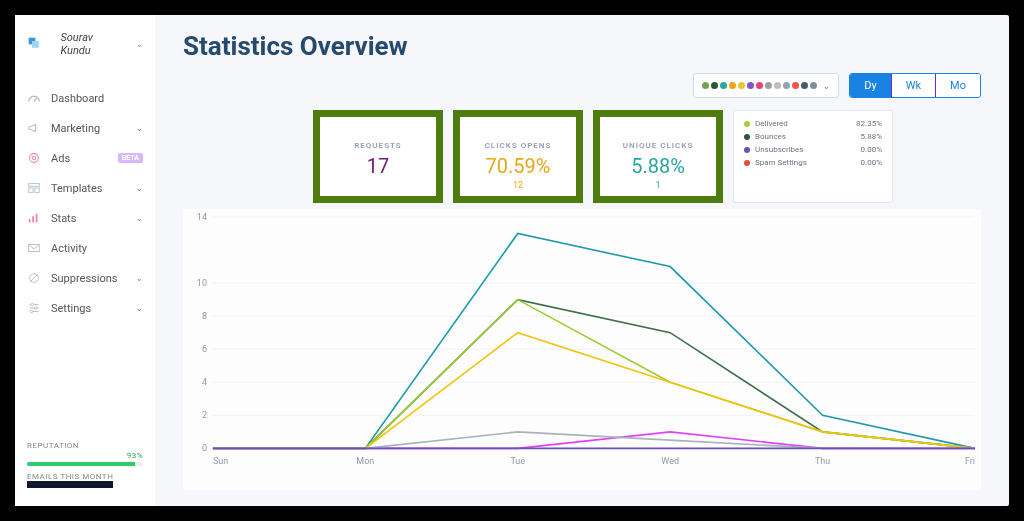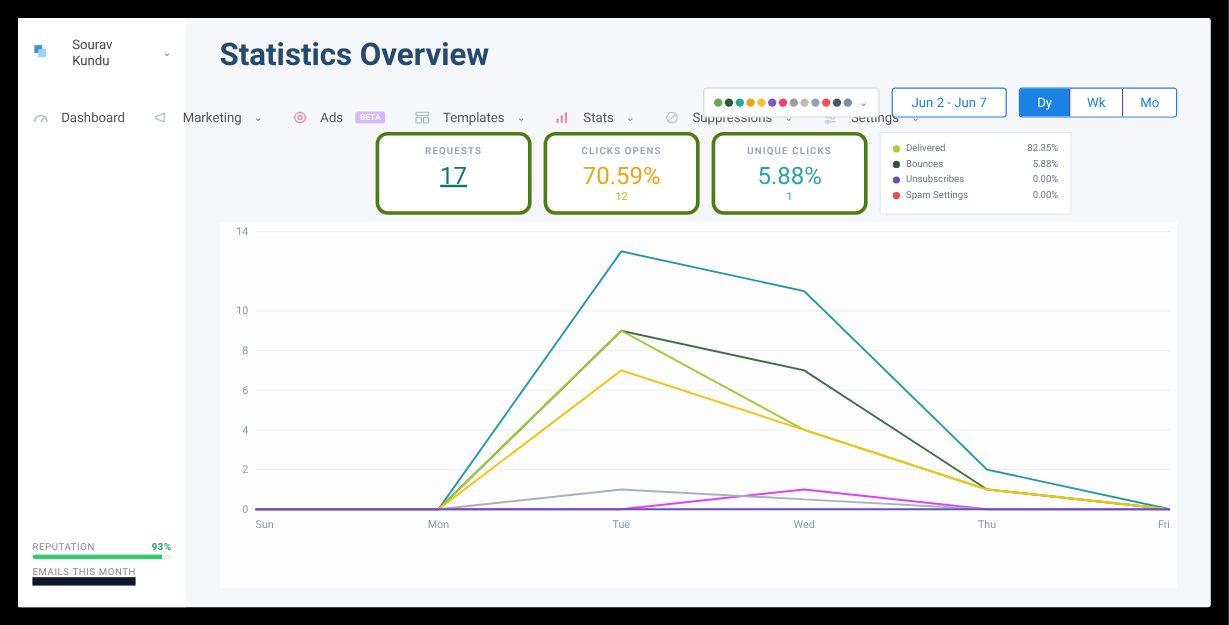--- a/index.html
+++ b/index.html
@@ -1,49 +1,49 @@
 <!DOCTYPE html>
 <html><head>
 <meta charset="utf-8">
 <style>
   * { box-sizing: border-box; margin: 0; padding: 0; font-family: -apple-system, BlinkMacSystemFont, "Segoe UI", Roboto, sans-serif; }
   body { background: #000; width: 1024px; height: 521px; overflow: hidden; }
   .app { background: #f5f7fa; width: 994px; height: 491px; margin: 15px; border-radius: 2px; display: flex; }
   .sidebar { width: 140px; background: #fff; display: flex; flex-direction: column; padding: 10px 0; }
-  .user-row { display: flex; align-items: center; padding: 6px 12px; font-size: 11px; color: #444; gap:20px;}
+  .user-row { display: flex; align-items: center; padding: 6px 12px; font-size: 11px; color: #444; gap:20px;font-style:italic;}
   .user-logo { width: 16px; height: 16px; }
   .chev { margin-left: auto; font-size: 9px; color: #888; }
-  .nav { margin-top: 20px; display: flex; flex-direction: row; }
+  .nav { margin-top: 20px; display: flex; flex-direction: column; }
   .nav-item { display: flex; align-items: center; padding: 8px 12px; font-size: 11px; color: #555; gap: 10px; cursor: pointer; }
   .nav-item .icon { width: 14px; height: 14px; display:flex; align-items:center; justify-content:center;}
   .nav-item .label { flex: 1; }
   .badge-beta { background: #d7b8ff; color: #fff; font-size: 7px; padding: 1px 4px; border-radius: 2px; font-weight:700;}
   .foot { margin-top: auto; padding: 8px 12px; font-size: 8px; color: #888; }
   .rep-row { display:flex; justify-content:space-between; font-size:8px; letter-spacing:0.5px;}
-  .rep-val { color:#1ca84b; font-weight:700;}
+  .rep-val { color:#1ca84b; font-weight:400;margin-top:10px;}
   .rep-bar { height:4px; background:#eee; border-radius:2px; margin:2px 0 6px; overflow:hidden;}
   .rep-fill { height:100%; background:#2ecc71; width:93%;}
   .emails-month { border-bottom:7px solid #0f172a; display:inline-block; letter-spacing:0.5px;}
   .main { flex:1; padding: 16px 28px; display:flex; flex-direction:column; overflow:hidden;}
   .title { font-size: 26px; font-weight:700; color:#264a6e; margin-bottom:12px;}
   .controls { display:flex; justify-content:flex-end; gap:10px; margin-bottom:12px;}
   .legend-btn { display:flex; align-items:center; border:1px solid #d3dce6; background:#fff; border-radius:3px; padding:3px 8px; gap:2px; cursor:pointer;}
   .legend-btn .dot { width:7px; height:7px; border-radius:50%; }
   .legend-btn .legend-chev { font-size:9px; color:#888; margin-left:4px;}
   .date-btn { border:1px solid #1a82e2; border-radius:3px; color:#1a82e2; background:#fff; font-size:11px; padding:5px 16px; cursor:pointer;}
   .range-group { display:flex; border:1px solid #1a82e2; border-radius:3px; overflow:hidden;}
   .range-btn { font-size:11px; padding:5px 14px; color:#1a82e2; background:#fff; cursor:pointer; border-right:1px solid #6d28d9;}
   .range-btn:last-child { border-right:none;}
   .range-btn.active { background:#1a82e2; color:#fff;}
   .stats-row { display:flex; gap:10px; margin-bottom:6px;}
-  .stat-card { flex:0 0 130px; border:3px solid #4d7c0f; background:#fff; border-radius:10px; text-align:center; padding:8px 6px 6px;}
+  .stat-card { flex:0 0 130px; border:7px solid #4d7c0f; background:#fff; border-radius:0; text-align:center; padding:24px 6px 6px;}
   .stat-label { font-size:8px; letter-spacing:1px; color:#93a0b3; font-weight:600;}
   .stat-value { font-size:20px; font-weight:400; margin-top:4px;}
   .stat-sub { font-size:9px; margin-top:2px;}
-  .stat-requests .stat-value { color:#0f766e;text-decoration:underline;}
+  .stat-requests .stat-value { color:#701a75;}
   .stat-opens .stat-value, .stat-opens .stat-sub { color:#e6a817;}
   .stat-clicks .stat-value, .stat-clicks .stat-sub { color:#2aa6a0;}
   .mini-legend { flex:0 0 160px; border:1px solid #e4e9f0; background:#fff; border-radius:2px; padding:6px 10px; font-size:8px; color:#6b7684;}
   .mini-legend .row { display:flex; align-items:center; gap:5px; line-height:13px;}
   .mini-legend .row .d { width:6px; height:6px; border-radius:50%;}
   .mini-legend .row .v { margin-left:auto;}
   .chart-wrap { flex:1; position:relative; background:#fdfdfd;}
   .chart-wrap svg { position:absolute; inset:0;}
   .ytick { font-size:9px; fill:#8c99ab;}
   .xtick { font-size:9px; fill:#8c99ab;}
@@ -108,20 +108,29 @@
       <div class="nav-item">
         <span class="icon">
             <svg viewBox="0 0 16 16">
               <rect x="2" y="9" width="2" height="4" fill="#e68aa2"></rect>
               <rect x="6" y="6" width="2" height="7" fill="#e68aa2"></rect>
               <rect x="10" y="3" width="2" height="10" fill="#e68aa2"></rect>
             </svg>
           </span>
         <span class="label">Stats</span>
         <span class="chev">⌄</span>
+      </div>
+      <div class="nav-item">
+        <span class="icon">
+            <svg viewBox="0 0 16 16">
+              <rect x="2" y="4" width="12" height="8" fill="none" stroke="#b0bcc9"></rect>
+              <path d="M2 4 L8 9 L14 4" fill="none" stroke="#b0bcc9"></path>
+            </svg>
+          </span>
+        <span class="label">Activity</span>
       </div>
       <div class="nav-item">
         <span class="icon">
             <svg viewBox="0 0 16 16">
               <circle cx="8" cy="8" r="5" fill="none" stroke="#b0bcc9"></circle>
               <line x1="4" y1="12" x2="12" y2="4" stroke="#b0bcc9"></line>
             </svg>
           </span>
         <span class="label">Suppressions</span>
         <span class="chev">⌄</span>
@@ -166,21 +175,20 @@
           <span class="dot" style="background: rgb(126, 87, 194);"></span>
           <span class="dot" style="background: rgb(236, 64, 122);"></span>
           <span class="dot" style="background: rgb(158, 158, 158);"></span>
           <span class="dot" style="background: rgb(189, 189, 189);"></span>
           <span class="dot" style="background: rgb(144, 164, 174);"></span>
           <span class="dot" style="background: rgb(239, 83, 80);"></span>
           <span class="dot" style="background: rgb(69, 90, 100);"></span>
           <span class="dot" style="background: rgb(120, 144, 156);"></span>
           <span class="legend-chev">⌄</span>
       </div>
-      <div class="date-btn">Jun 2 - Jun 7</div>
       <div class="range-group">
         <div class="range-btn active">Dy</div>
         <div class="range-btn">Wk</div>
         <div class="range-btn">Mo</div>
       </div>
     </div>
 
     <div class="stats-row">
       <div style="flex:0 0 120px"></div>
       <div class="stat-card stat-requests">

